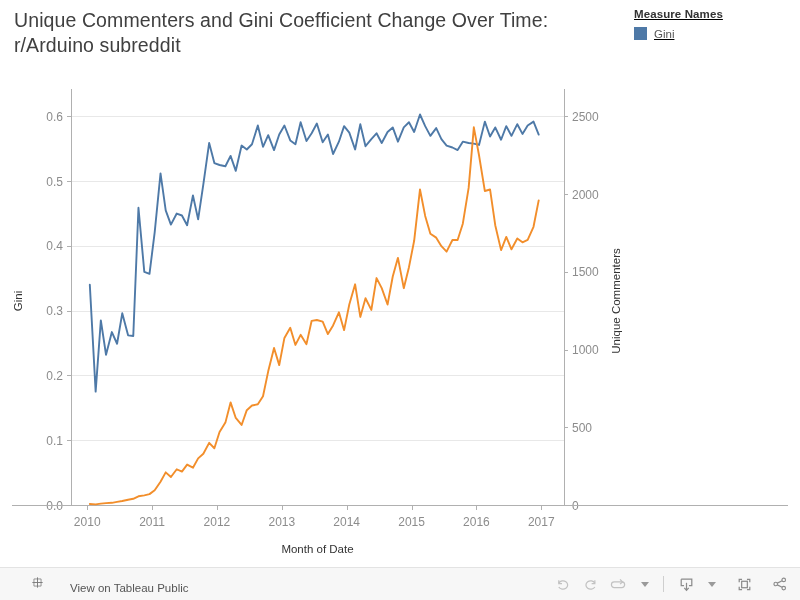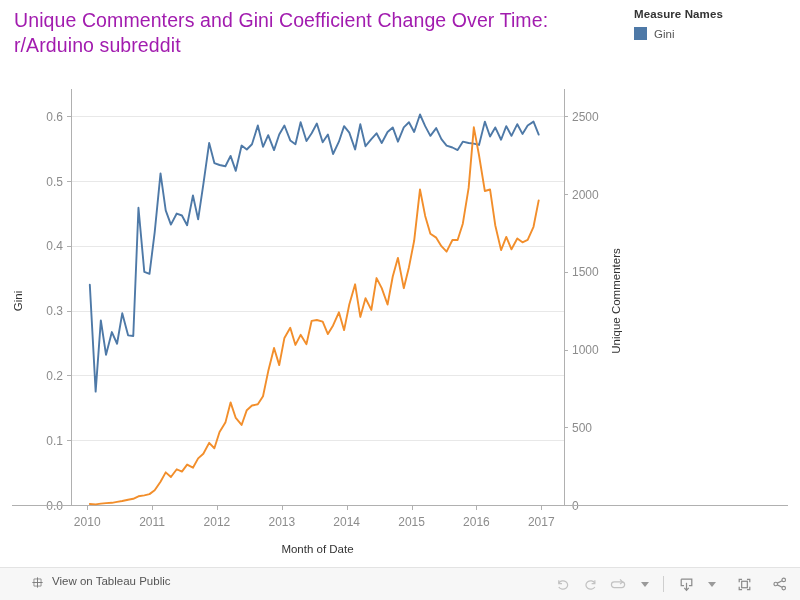--- a/index.html
+++ b/index.html
@@ -25,32 +25,33 @@
   
   #title-block {
     position: absolute;
     left: 14px;
     top: 8px;
     width: 590px;
   }
   #title-text {
     font-size: 19.5px;
     line-height: 25px;
-    color: #a21caf;
+    color: #404040;
     font-weight: 400;
     letter-spacing: 0.1px;
     white-space: pre-line;
   }
 
   
   #legend {
     position: absolute;
     left: 634px;
     top: 8px;
     width: 158px;
+    text-decoration: underline;
   }
   #legend-title {
     font-size: 11.5px;
     font-weight: bold;
     color: #333333;
     margin-bottom: 5px;
     letter-spacing: .1px;
   }
   .legend-row {
     display: flex;
@@ -119,23 +120,24 @@
     bottom: 0;
     width: 800px;
     height: 32px;
     background: #f7f7f7;
     border-top: 1px solid #e3e3e3;
     display: flex;
     align-items: center;
   }
   #tableau-link {
     display: flex;
-    align-items: flex-start;
+    align-items: flex-end;
     margin-left: 30px;
     cursor: pointer;
+    gap: 18px;
   }
   #tableau-link .tb-label {
     font-size: 11.5px;
     color: #555555;
     margin-left: 7px;
   }
   #toolbar-right {
     margin-left: auto;
     display: flex;
     align-items: center;

